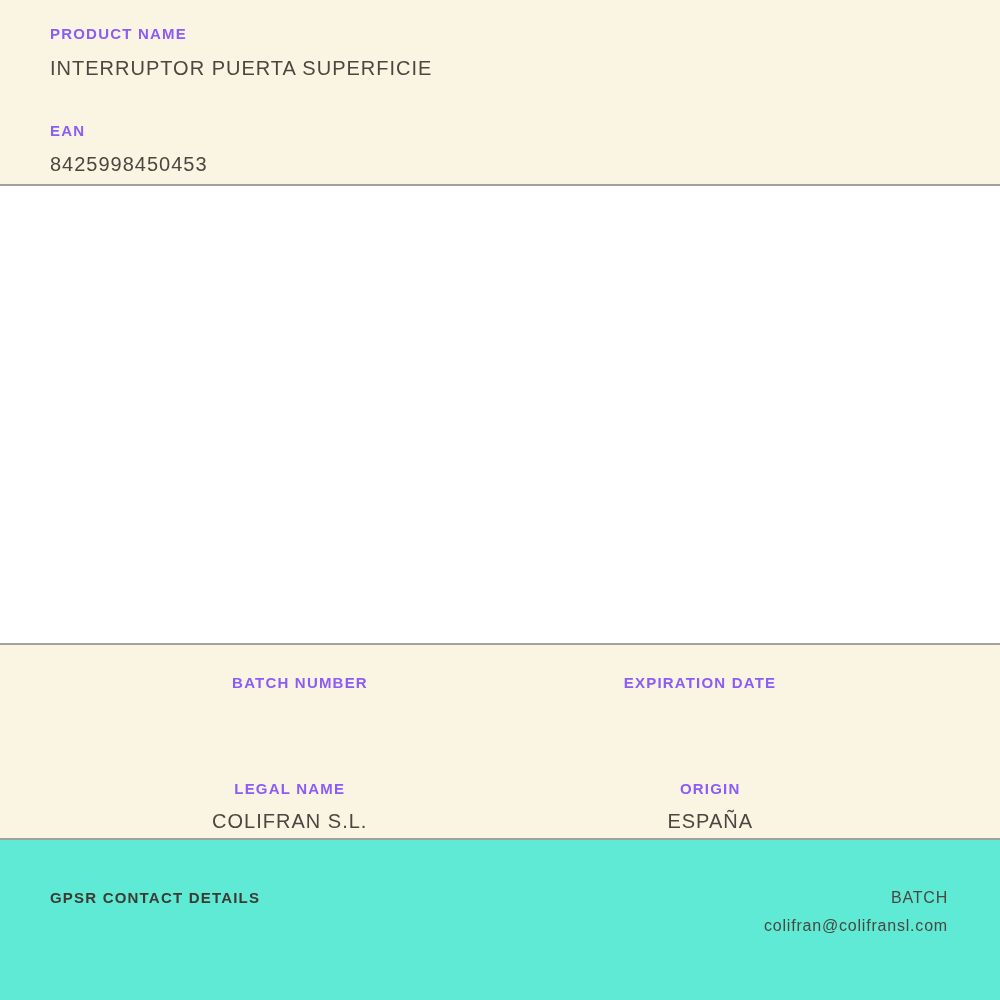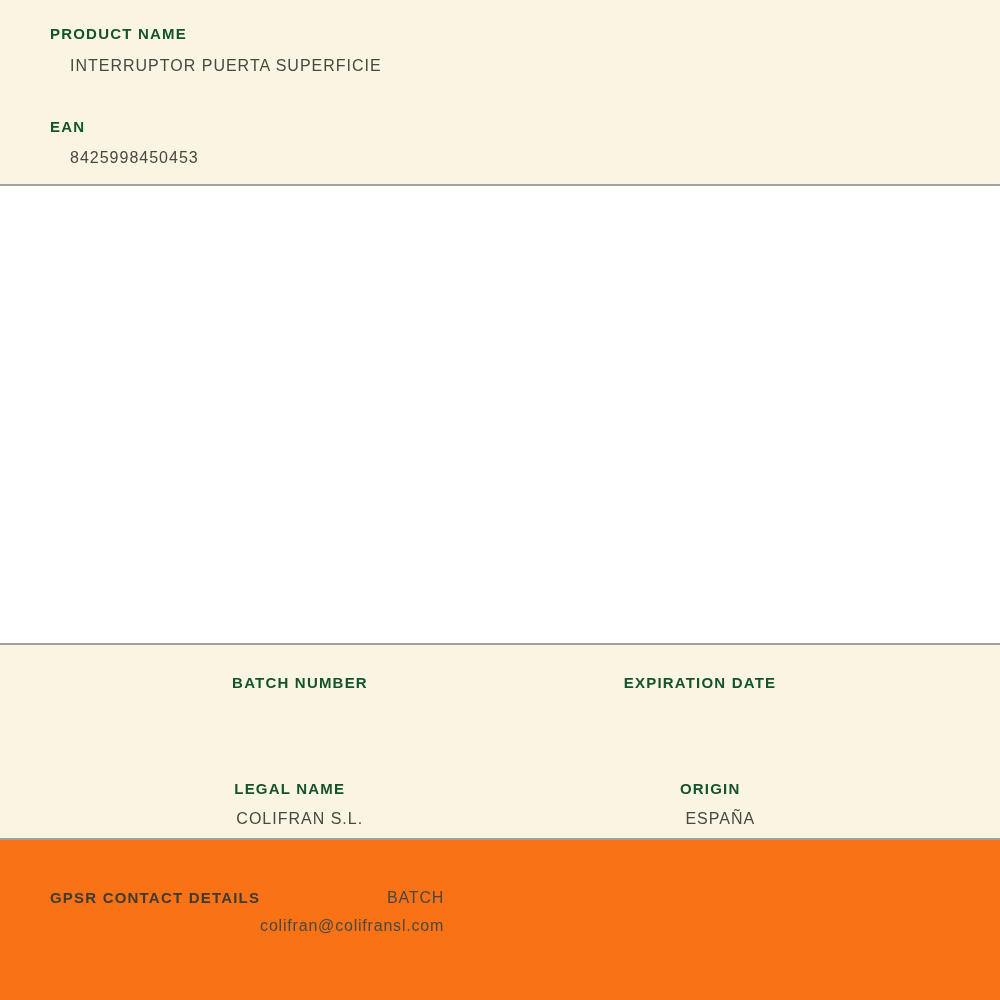--- a/index.html
+++ b/index.html
@@ -23,31 +23,30 @@
     height: 184px;
     flex: 0 0 auto;
     background: #faf5e3;
     box-sizing: border-box;
     padding: 26px 50px 0 50px;
   }
   .field-label {
     font-size: 15px;
     font-weight: bold;
     letter-spacing: 1.2px;
-    color: #14532d;
+    color: #8b5cf6;
     line-height: 1.1;
   }
   .field-value {
-    font-size: 16px;
+    font-size: 20px;
     letter-spacing: 1px;
     color: #4a4740;
     margin-top: 14px;
     line-height: 1.1;
     min-height: 18px;
-    margin-left: 20px;
   }
   .sec-top .field-group + .field-group { margin-top: 44px; }
   
   .sec-image {
     height: 457px;
     flex: 0 0 auto;
     background: #ffffff;
   }
   
   .sec-details {
@@ -62,25 +61,25 @@
   }
   .details-row + .details-row { margin-top: 58px; gap: 41px; }
   .details-col {
     width: 50%;
     text-align: center;
   }
   .details-col .field-value { margin-top: 13px; }
   
   .sec-gpsr {
     flex: 1 1 auto;
-    background: #f97316;
+    background: #5eead4;
     box-sizing: border-box;
     padding: 44px 52px 8px 50px;
     display: flex;
-    justify-content: flex-start;
+    justify-content: space-between;
     align-items: flex-start;
   }
   .gpsr-title {
     font-size: 15px;
     font-weight: bold;
     letter-spacing: 1.2px;
     color: #3d3a32;
     line-height: 28px;
     white-space: nowrap;
   }

